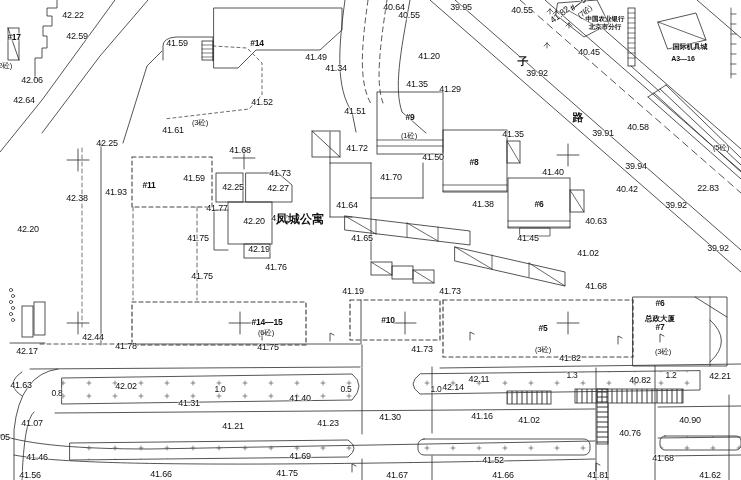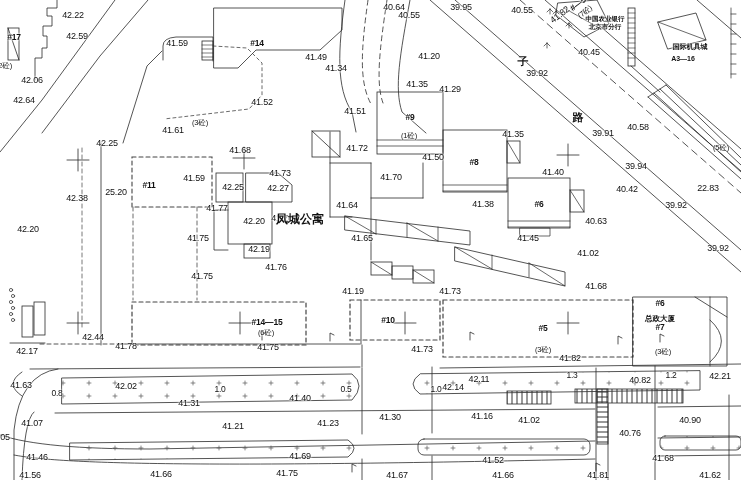--- a/index.html
+++ b/index.html
@@ -185,21 +185,21 @@
   </svg>
 
   <div id="labels">
       <span class="lbl elev" style="left: 73px; top: 15px;">42.22</span>
       <span class="lbl elev" style="left: 77px; top: 36px;">42.59</span>
       <span class="lbl elev" style="left: 177px; top: 43px;">41.59</span>
       <span class="lbl elev" style="left: 32px; top: 80px;">42.06</span>
       <span class="lbl elev" style="left: 24px; top: 100px;">42.64</span>
       <span class="lbl elev" style="left: 107px; top: 143px;">42.25</span>
       <span class="lbl elev" style="left: 173px; top: 130px;">41.61</span>
-      <span class="lbl elev" style="left: 116px; top: 192px;">25.20</span>
+      <span class="lbl elev" style="left: 116px; top: 192px;">41.93</span>
       <span class="lbl elev" style="left: 77px; top: 198px;">42.38</span>
       <span class="lbl elev" style="left: 28px; top: 229px;">42.20</span>
       <span class="lbl elev" style="left: 316px; top: 57px;">41.49</span>
       <span class="lbl elev" style="left: 262px; top: 102px;">41.52</span>
       <span class="lbl elev" style="left: 355px; top: 111px;">41.51</span>
       <span class="lbl elev" style="left: 394px; top: 7px;">40.64</span>
       <span class="lbl elev" style="left: 409px; top: 15px;">40.55</span>
       <span class="lbl elev" style="left: 461px; top: 7px;">39.95</span>
       <span class="lbl elev" style="left: 336px; top: 68px;">41.34</span>
       <span class="lbl elev" style="left: 419px; top: 56px; margin-left: 10px;">41.20</span>

